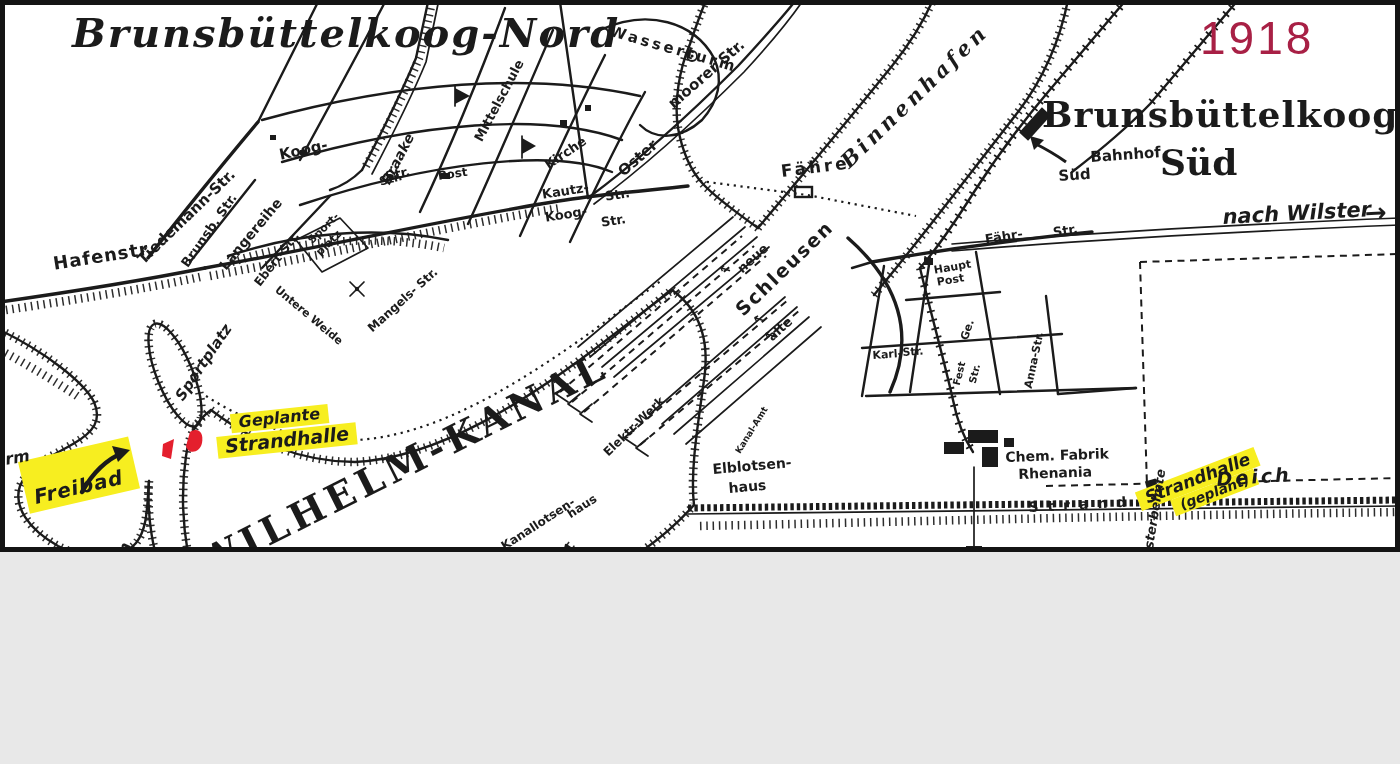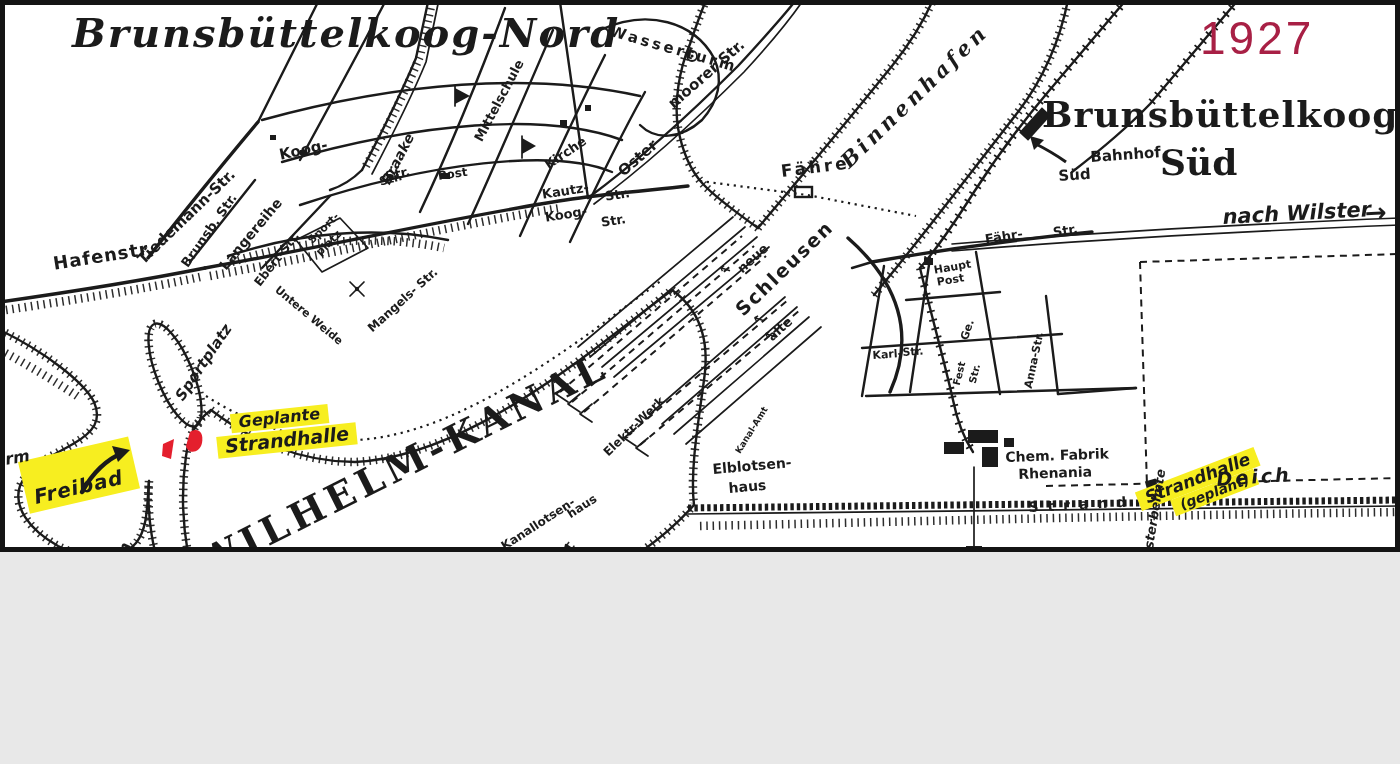--- a/index.html
+++ b/index.html
@@ -215,21 +215,21 @@
       <circle class="f" cx="357" cy="289" r="2.2"></circle>
     </g>
 
     <g>
       <rect class="f" x="1146" y="480" width="11" height="10" transform="rotate(-15 1151 485)"></rect>
     </g>
   </svg>
 
   <div class="lbl serif it" style="left:72px; top:12px; font-size:40px; letter-spacing:2px;">Brunsbüttelkoog-Nord</div>
 
-  <div class="lbl" style="left:1200px; top:14px; font-size:46px; font-weight:500; letter-spacing:3px; color:#a82045; font-family:'Liberation Sans',sans-serif;">1927</div>
+  <div class="lbl" style="left:1200px; top:14px; font-size:46px; font-weight:500; letter-spacing:3px; color:#a82045; font-family:'Liberation Sans',sans-serif;">1918</div>
 
   <div class="lbl serif" style="left:1042px; top:96px; font-size:36px; letter-spacing:1px;">Brunsbüttelkoog-</div>
   <div class="lbl serif" style="left:1160px; top:144px; font-size:36px;">Süd</div>
 
   <div class="lbl" style="left:1090px; top:150px; font-size:15px; transform:rotate(-4deg);">Bahnhof</div>
   <div class="lbl" style="left:1058px; top:169px; font-size:15px; transform:rotate(-4deg);">Süd</div>
 
   <div class="lbl it" style="left:1222px; top:206px; font-size:21px; transform:rotate(-3deg);">nach Wilster</div>
   <div class="lbl" style="left:1364px; top:200px; font-size:26px; transform:rotate(-3deg);">→</div>
 

